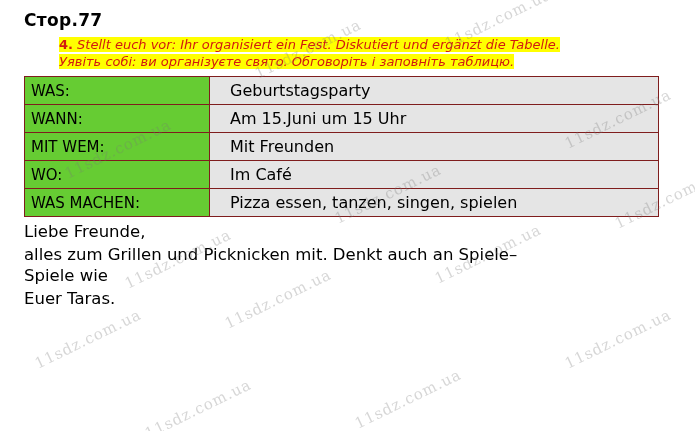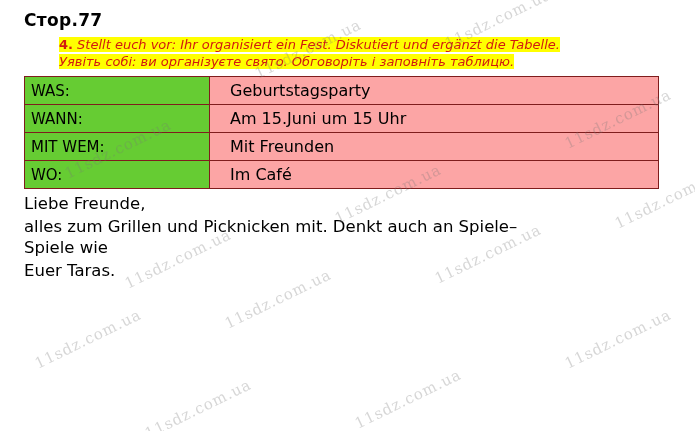--- a/index.html
+++ b/index.html
@@ -77,21 +77,21 @@
     vertical-align: middle;
     color: #000;
     font-family: "DejaVu Sans", sans-serif;
   }
   table.fest td.key {
     width: 172px;
     background: #66cc33;
     font-size: 15px;
   }
   table.fest td.val {
-    background: #fca5a5;
+    background: #e5e5e5;
     font-size: 16px;
     padding-left: 20px;
   }
   .answer {
     font-size: 16.5px;
     line-height: 1.30;
     color: #000;
     margin: 4px 0 0 2px;
   }
   .answer p {
@@ -125,20 +125,24 @@
         <td class="val">Am 15.Juni um 15 Uhr</td>
       </tr>
       <tr>
         <td class="key">MIT WEM:</td>
         <td class="val">Mit Freunden</td>
       </tr>
       <tr>
         <td class="key">WO:</td>
         <td class="val">Im Café</td>
       </tr>
+      <tr>
+        <td class="key">WAS MACHEN:</td>
+        <td class="val">Pizza essen, tanzen, singen, spielen</td>
+      </tr>
     </tbody>
   </table>
 
 
   <div class="answer">
     <p>Liebe Freunde,</p>
     <p>alles zum Grillen und Picknicken mit. Denkt auch an Spiele–Spiele wie</p>
     <p>Euer Taras.</p>
   </div>
 

